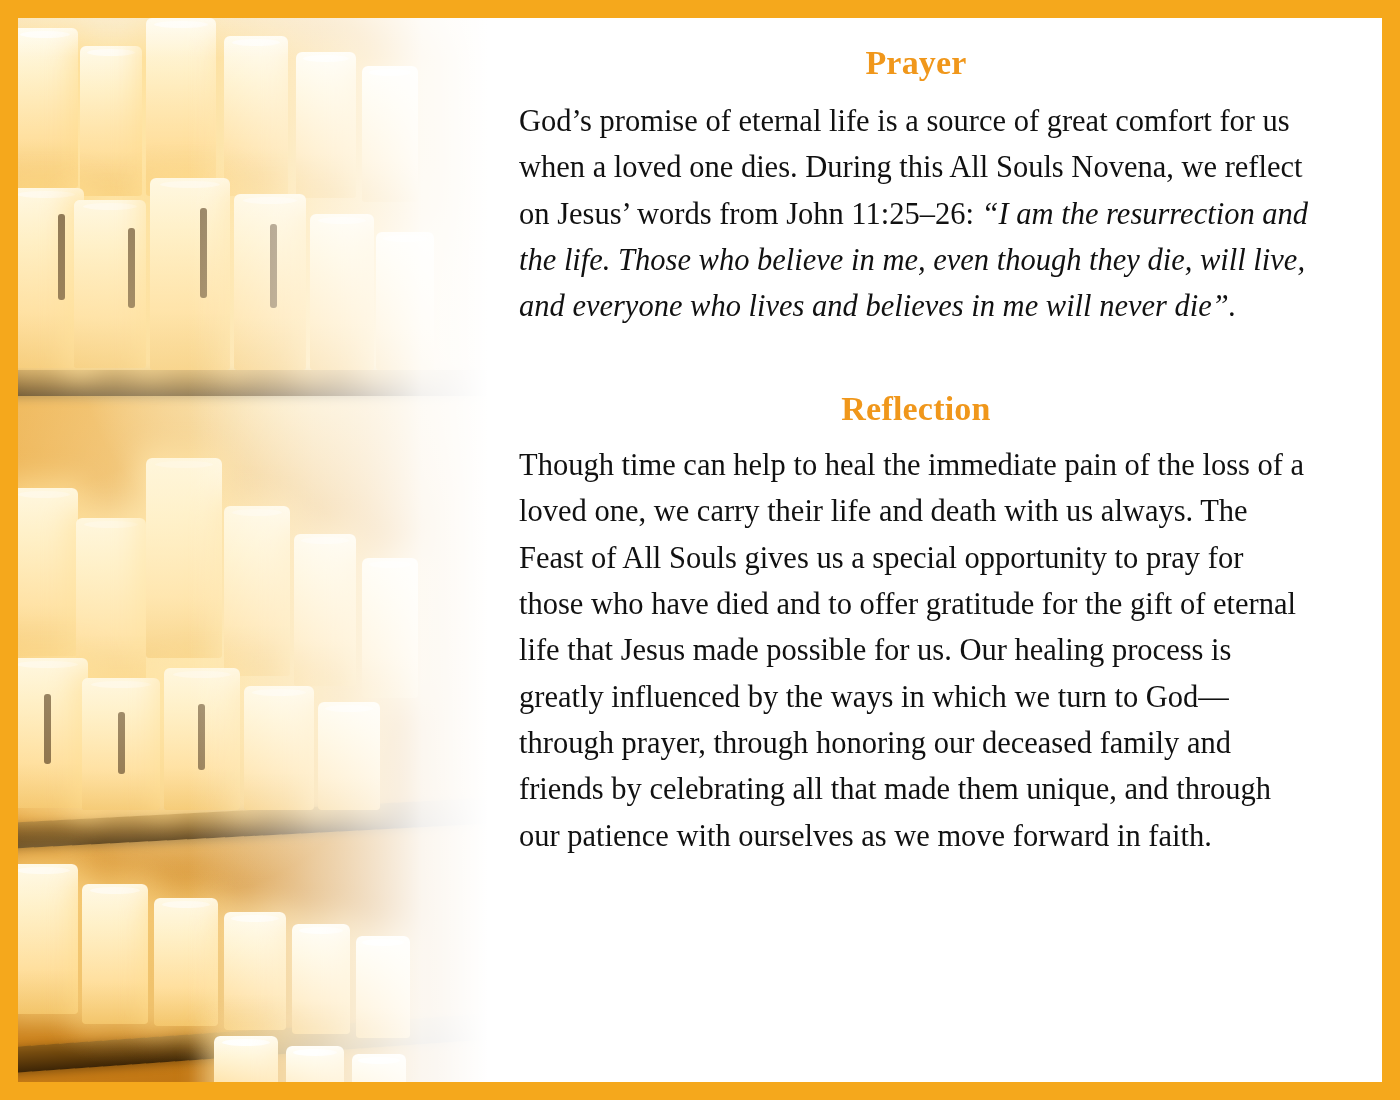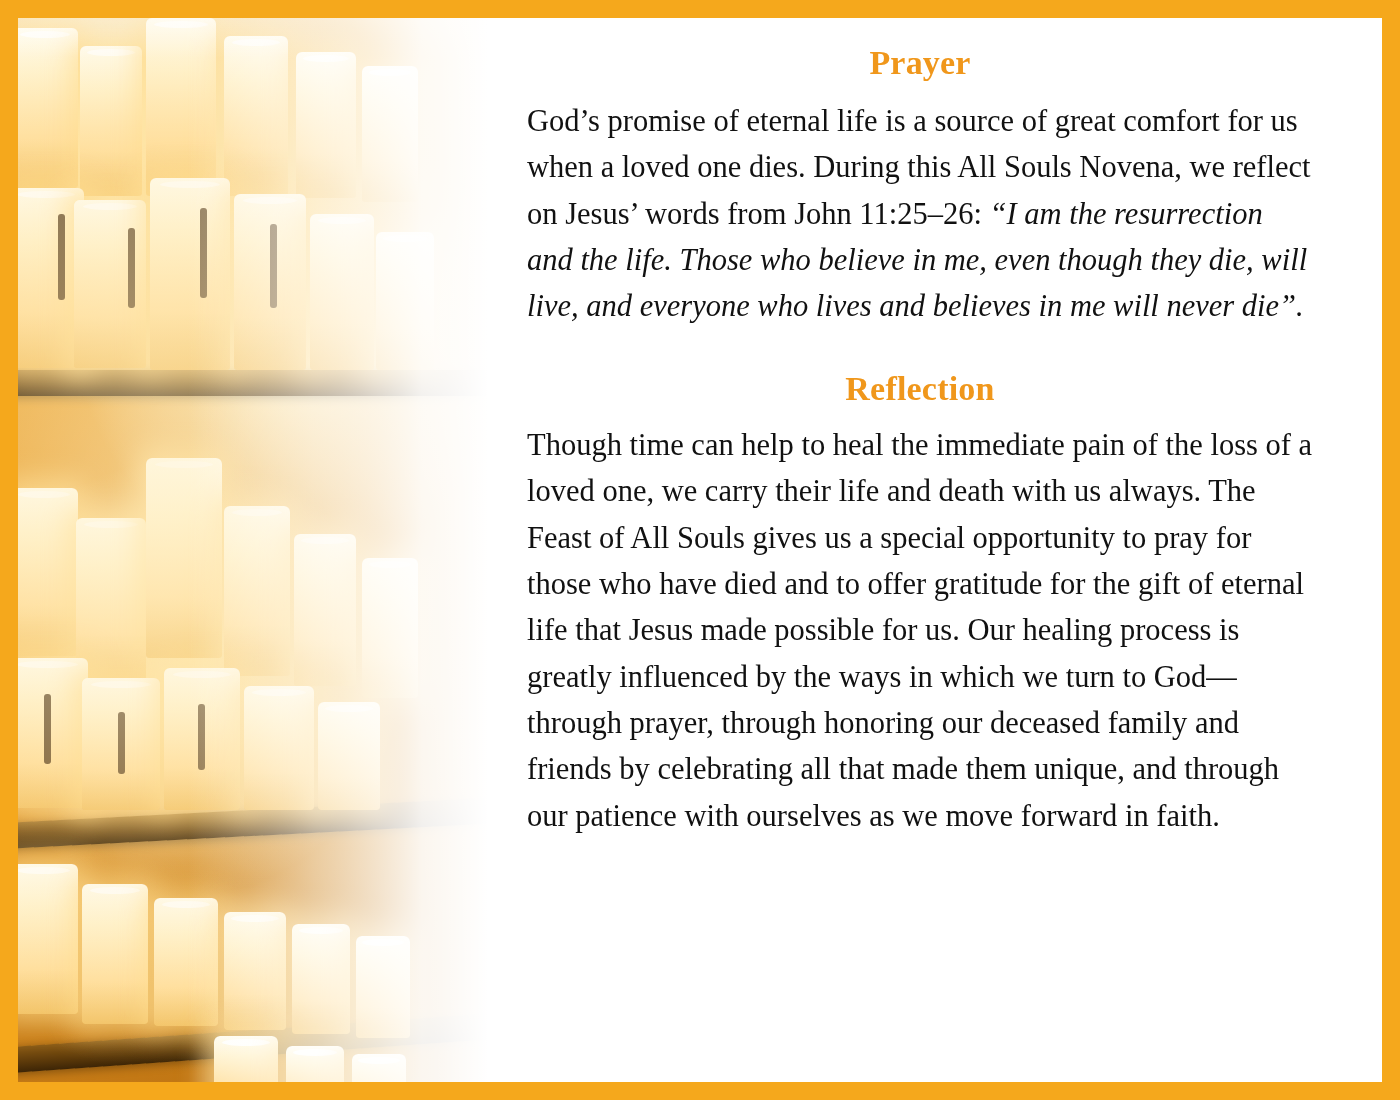--- a/index.html
+++ b/index.html
@@ -23,21 +23,20 @@
     overflow: hidden;
   }
 
   .inner {
     position: relative;
     width: 100%;
     height: 100%;
     background: #ffffff;
     overflow: hidden;
     display: flex;
-    gap: 8px;
   }
 
   
   .photo {
     position: relative;
     width: 470px;
     flex: 0 0 470px;
     height: 100%;
     overflow: hidden;
     background: #c87a12;
@@ -123,21 +122,21 @@
   h2.section-heading {
     font-family: "Liberation Serif", serif;
     color: #f0971b;
     font-size: 34px;
     font-weight: bold;
     text-align: center;
     margin: 0 0 16px 0;
     letter-spacing: 0.2px;
   }
   h2.reflection-heading {
-    margin-top: 40px;
+    margin-top: 60px;
     margin-bottom: 14px;
     text-align: center;
   }
 
   p.body-text {
     font-family: "Liberation Serif", serif;
     font-size: 30.5px;
     line-height: 1.52;
     color: #111111;
     margin: 13px;

